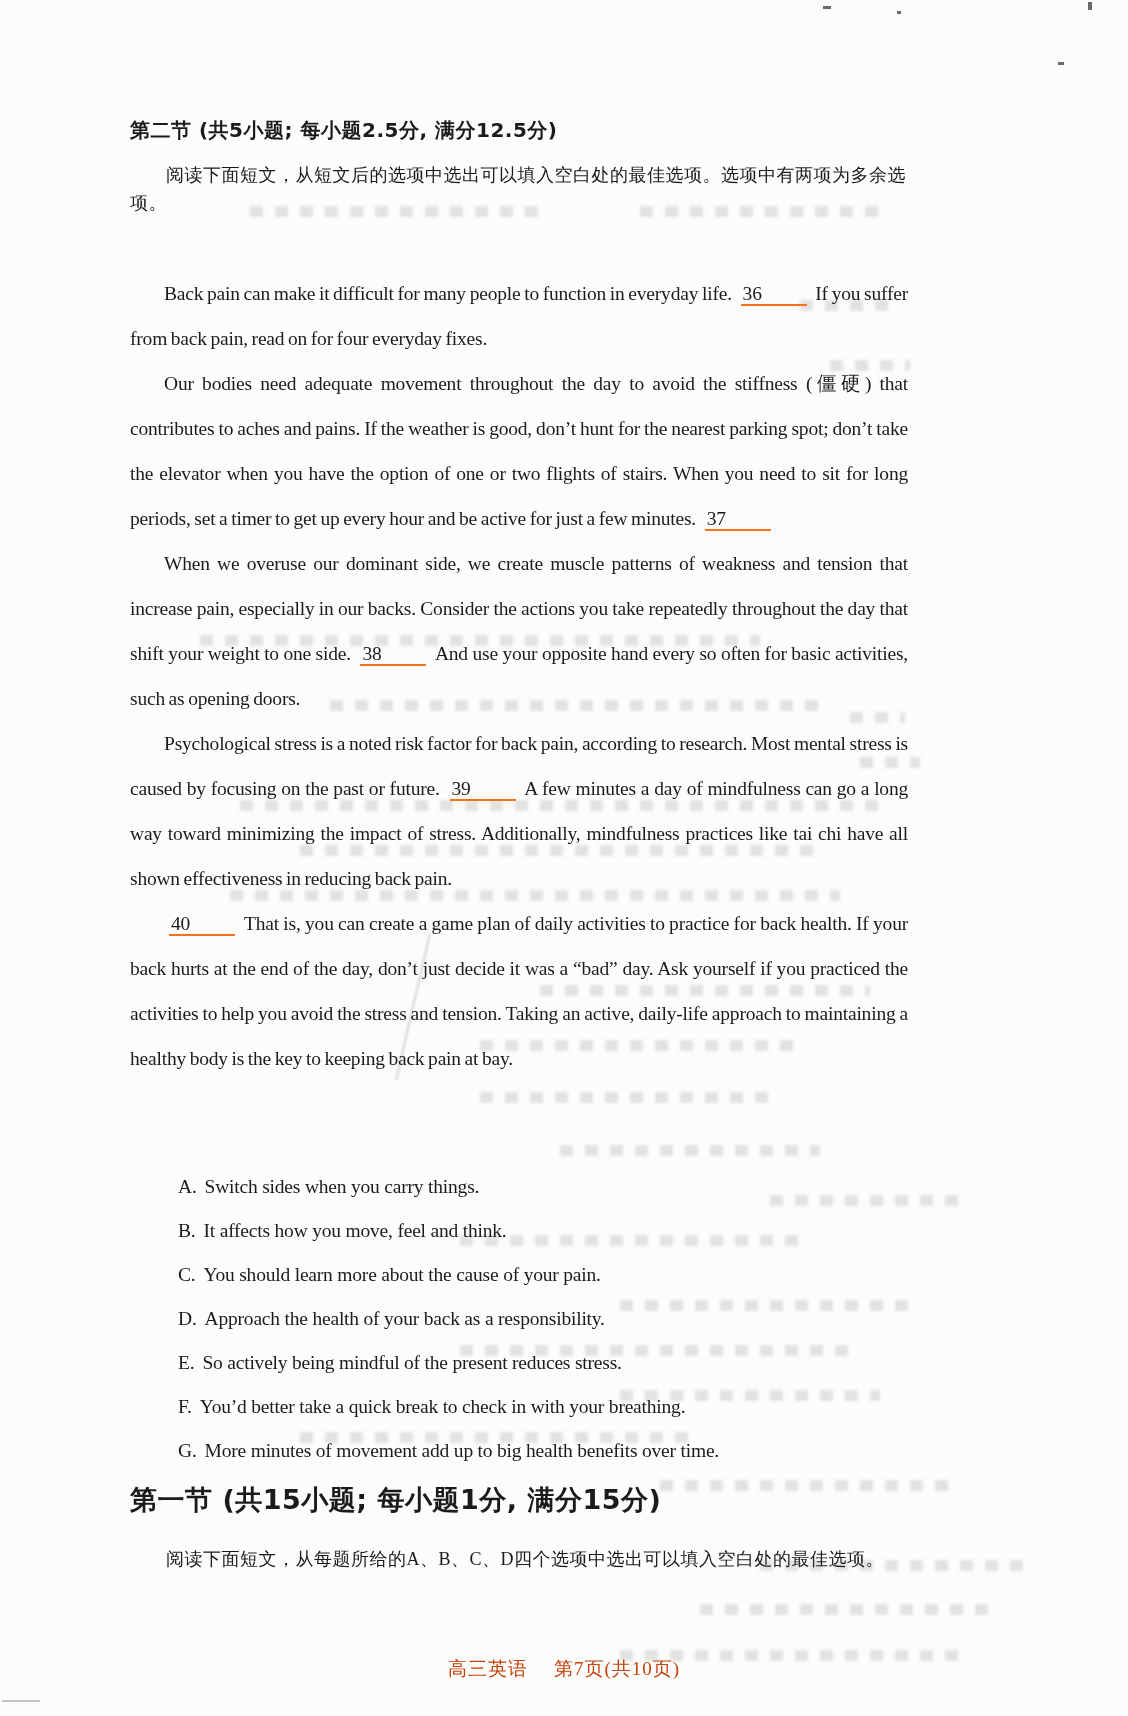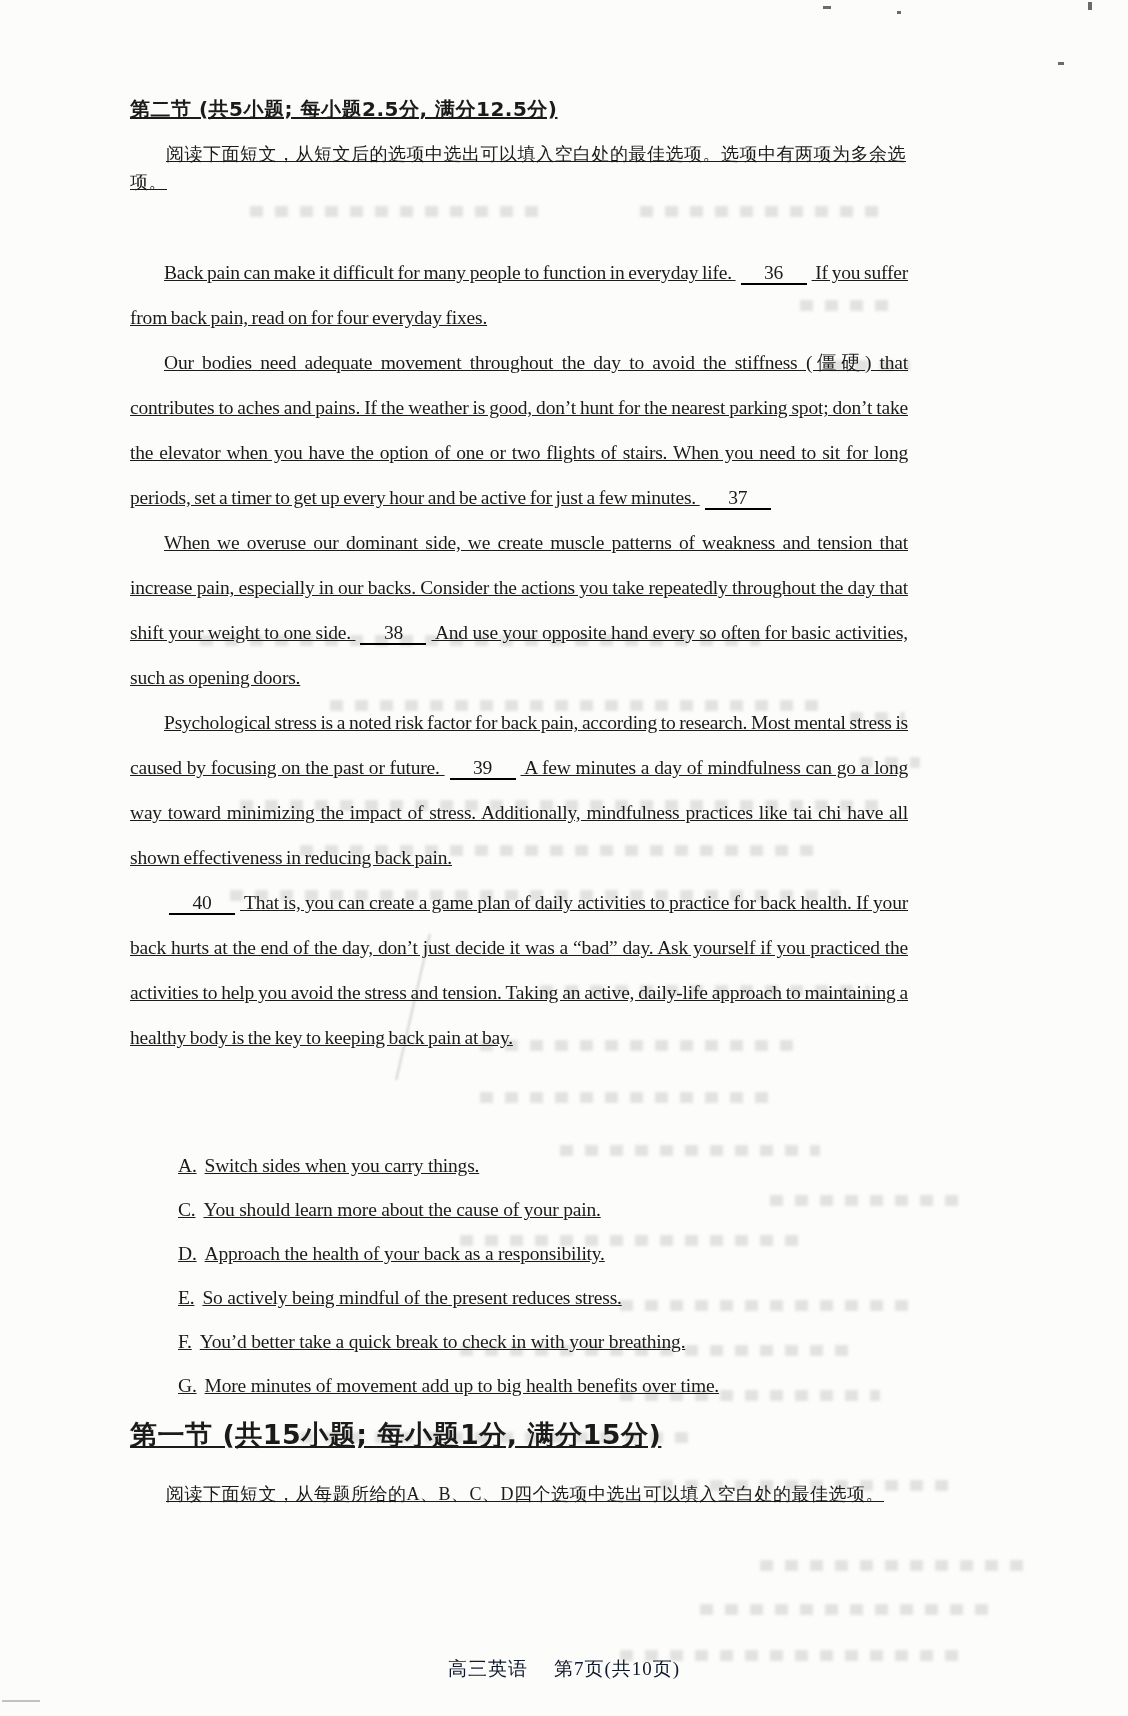--- a/index.html
+++ b/index.html
@@ -1,53 +1,53 @@
 <!DOCTYPE html>
 <html><head>
 <meta charset="utf-8">
 <style>
   html,body { margin:0; padding:0; background:#ffffff; }
   .page {
     position:relative; width:1128px; height:1716px;
     background:#fcfcfa; color:#1b1b1b; overflow:hidden;
     font-family:"Liberation Serif","DejaVu Serif",serif;
   }
-  .content { position:absolute; left:130px; top:94px; width:778px;text-decoration:underline; }
+  .content { position:absolute; left:130px; top:115px; width:778px; }
 
   .sec2-heading {
     font-family:"DejaVu Sans","Liberation Sans",sans-serif;
     font-weight:700; font-size:20px; line-height:30px; letter-spacing:0.5px;
   }
   .instruction {
     font-size:18px; line-height:28px; margin-top:16px; text-indent:36px;
     letter-spacing:0.5px;
   }
   #passage { margin-top:54px; font-size:19.5px; letter-spacing:-0.2px; word-spacing:-1px; }
   #passage p { margin:0; line-height:45px; text-indent:34px; text-align:justify; }
   .blank {
-    display:inline-block; text-indent:0; min-width:62px; text-align:center;
-    border-bottom:2px solid #000000; line-height:20px; margin:0 5px; padding:0 2px;
+    display:inline-block; text-indent:0; min-width:62px; text-align:left;
+    border-bottom:2px solid #f97316; line-height:20px; margin:0 5px; padding:0 2px;
   }
   #options { margin-top:84px; margin-left:48px; font-size:19.5px; letter-spacing:-0.2px; }
   .option { line-height:44px; white-space:nowrap; }
   .option .opt-label { margin-right:8px; }
 
   .sec3-heading {
     font-family:"DejaVu Sans","Liberation Sans",sans-serif;
     font-weight:700; font-size:22px; line-height:34px; margin-top:56px; letter-spacing:1px;
   }
   .sec3-sub {
     font-family:"DejaVu Sans","Liberation Sans",sans-serif;
     font-weight:700; font-size:27px; line-height:30px; margin-top:12px; letter-spacing:0.5px;
   }
   .sec3-instruction { margin-top:30px; }
 
   .footer {
     position:absolute; left:0; right:0; top:1656px; text-align:center;
-    font-size:19px; color:#0f172a; letter-spacing:1px;
+    font-size:19px; color:#c2410c; letter-spacing:1px;
   }
   .footer-gap { display:inline-block; width:26px; }
 
   
   .smudge {
     position:absolute; height:11px; opacity:0.14; filter:blur(1.4px);
     background:repeating-linear-gradient(90deg,#4a4a4a 0 13px,transparent 13px 25px);
     pointer-events:none;
   }
   .speck { position:absolute; background:#3a3a3a; opacity:0.75; pointer-events:none; }
@@ -103,20 +103,21 @@
     <div id="passage">
         <p>Back pain can make it difficult for many people to function in everyday life. <span class="blank">36</span> If you suffer from back pain, read on for four everyday fixes.</p>
         <p>Our bodies need adequate movement throughout the day to avoid the stiffness (僵硬) that contributes to aches and pains. If the weather is good, don’t hunt for the nearest parking spot; don’t take the elevator when you have the option of one or two flights of stairs. When you need to sit for long periods, set a timer to get up every hour and be active for just a few minutes. <span class="blank">37</span></p>
         <p>When we overuse our dominant side, we create muscle patterns of weakness and tension that increase pain, especially in our backs. Consider the actions you take repeatedly throughout the day that shift your weight to one side. <span class="blank">38</span> And use your opposite hand every so often for basic activities, such as opening doors.</p>
         <p>Psychological stress is a noted risk factor for back pain, according to research. Most mental stress is caused by focusing on the past or future. <span class="blank">39</span> A few minutes a day of mindfulness can go a long way toward minimizing the impact of stress. Additionally, mindfulness practices like tai chi have all shown effectiveness in reducing back pain.</p>
         <p><span class="blank">40</span> That is, you can create a game plan of daily activities to practice for back health. If your back hurts at the end of the day, don’t just decide it was a “bad” day. Ask yourself if you practiced the activities to help you avoid the stress and tension. Taking an active, daily-life approach to maintaining a healthy body is the key to keeping back pain at bay.</p>
       </div>
 
     <div id="options">
         <div class="option"><span class="opt-label">A.</span><span>Switch sides when you carry things.</span></div>
+        <div class="option"><span class="opt-label">B.</span><span>It affects how you move, feel and think.</span></div>
         <div class="option"><span class="opt-label">C.</span><span>You should learn more about the cause of your pain.</span></div>
         <div class="option"><span class="opt-label">D.</span><span>Approach the health of your back as a responsibility.</span></div>
         <div class="option"><span class="opt-label">E.</span><span>So actively being mindful of the present reduces stress.</span></div>
         <div class="option"><span class="opt-label">F.</span><span>You’d better take a quick break to check in with your breathing.</span></div>
         <div class="option"><span class="opt-label">G.</span><span>More minutes of movement add up to big health benefits over time.</span></div>
       </div>
 
     <div class="sec3-sub">第一节 (共15小题; 每小题1分, 满分15分)</div>
     <div class="instruction sec3-instruction">阅读下面短文，从每题所给的A、B、C、D四个选项中选出可以填入空白处的最佳选项。</div>
   </div>

